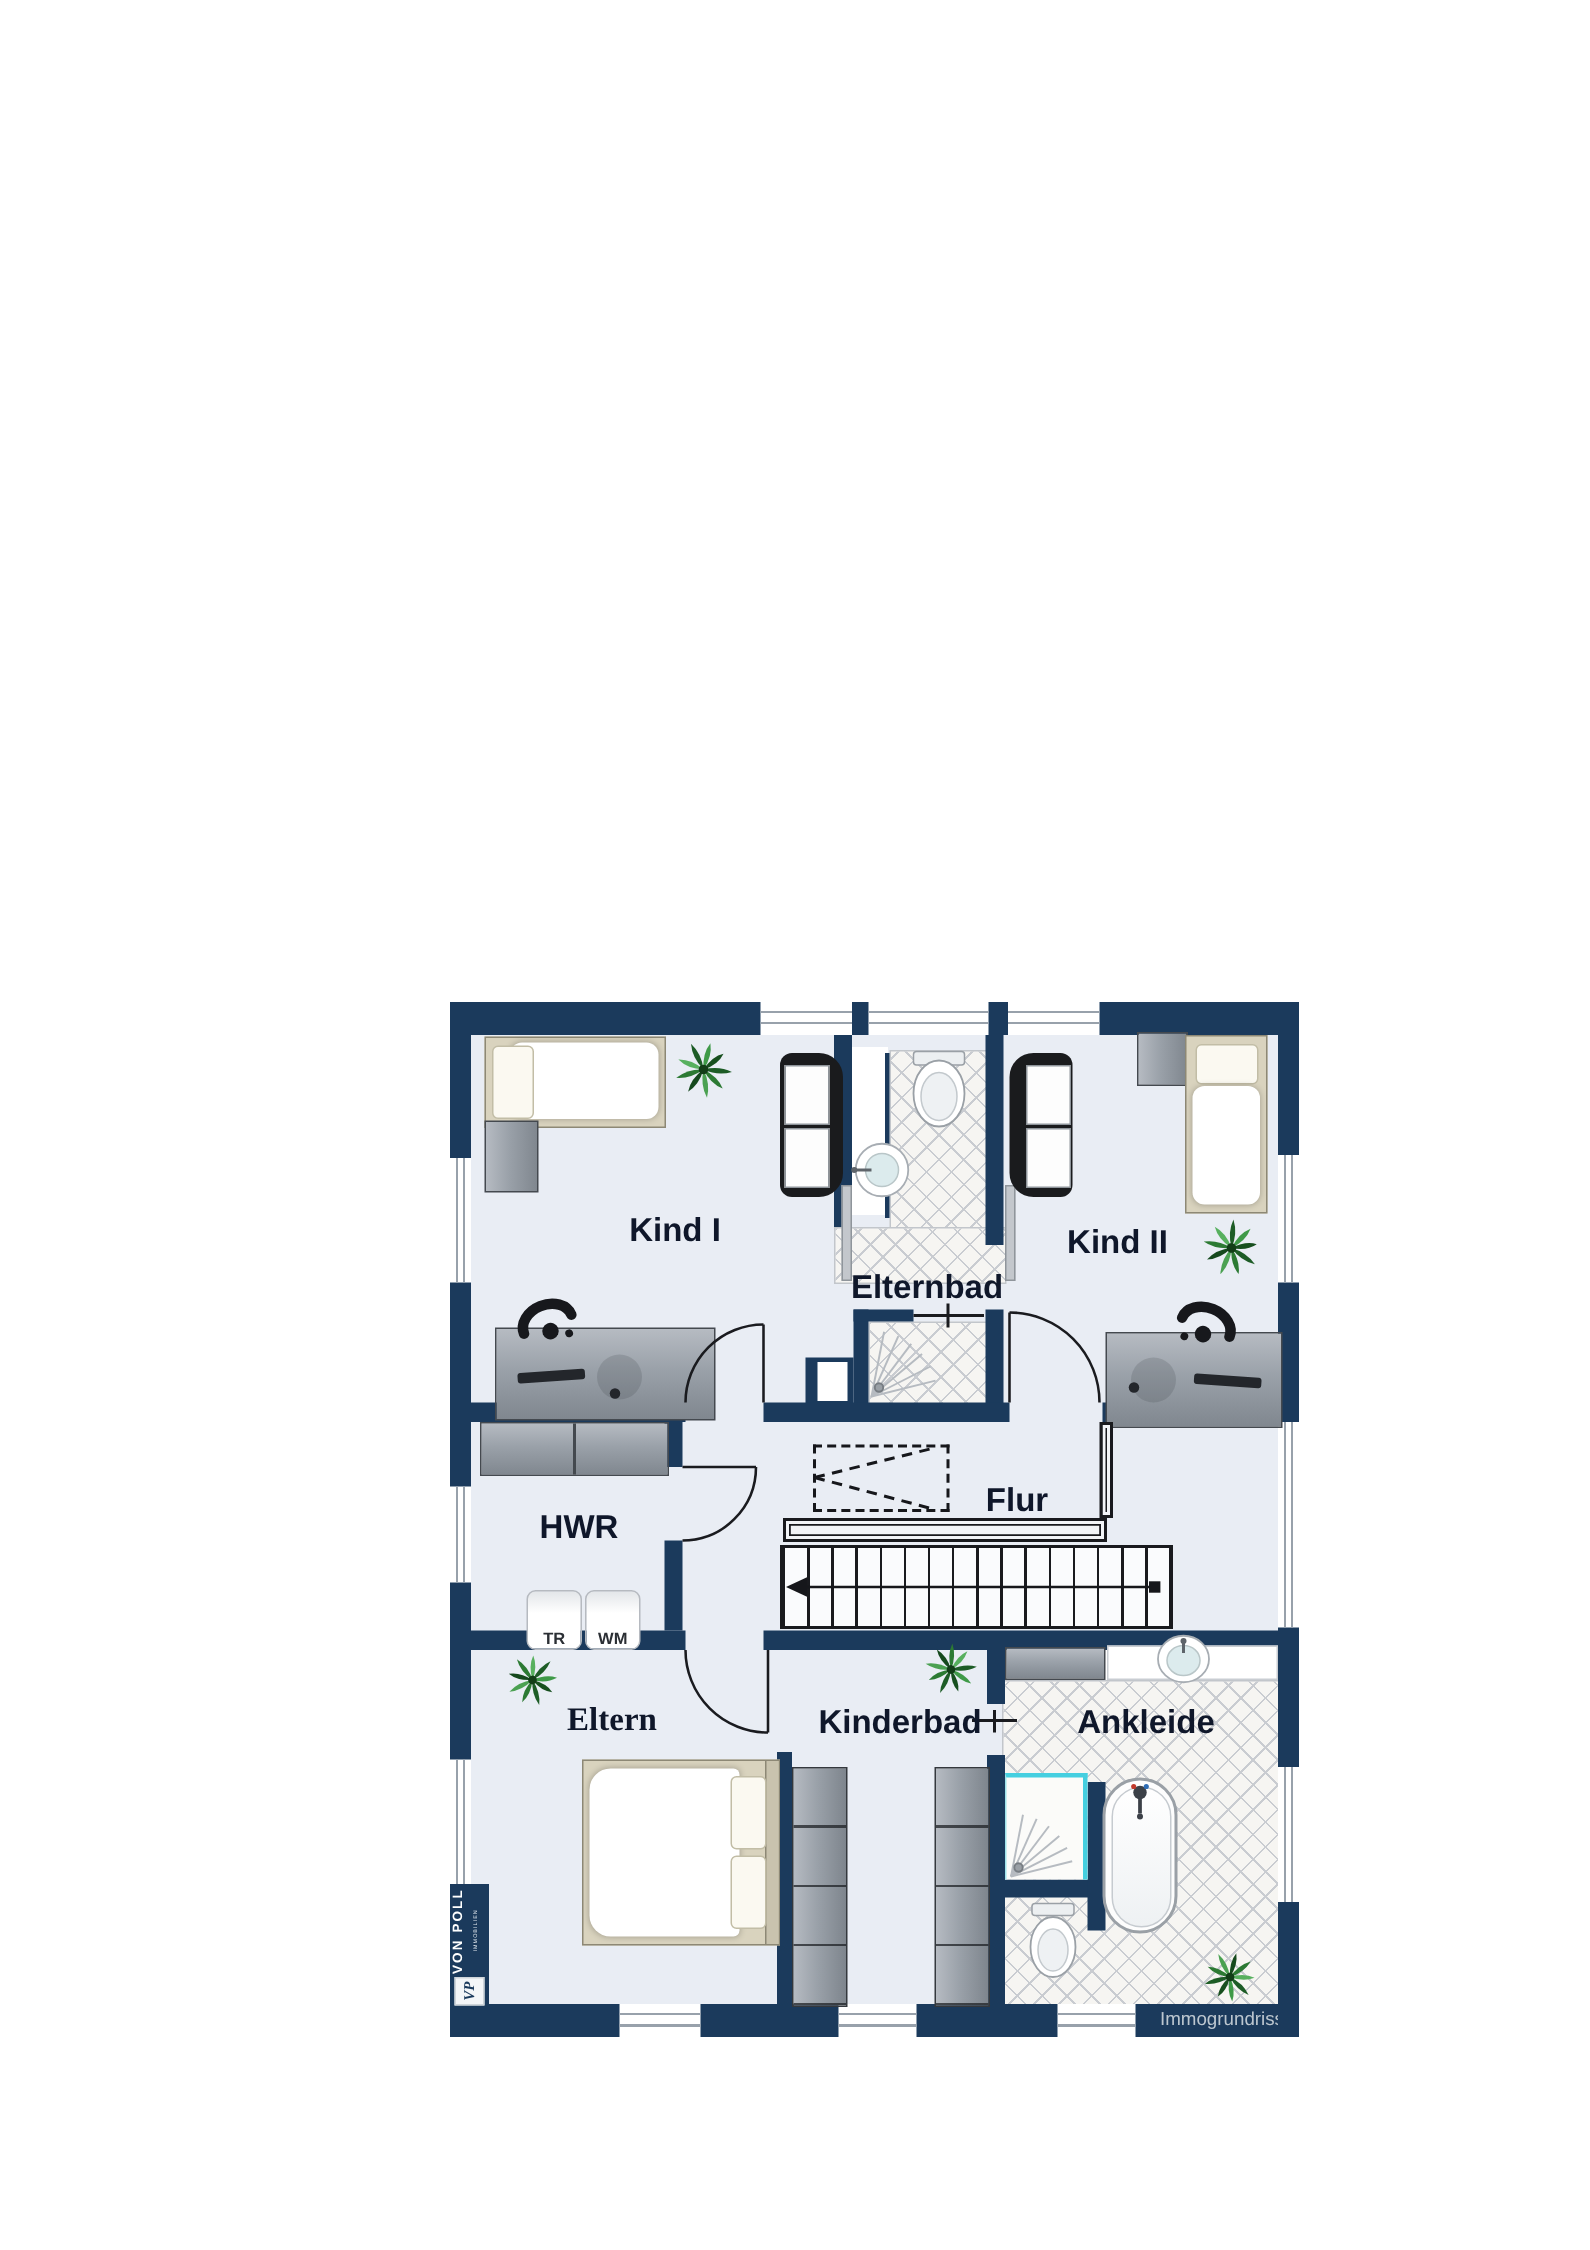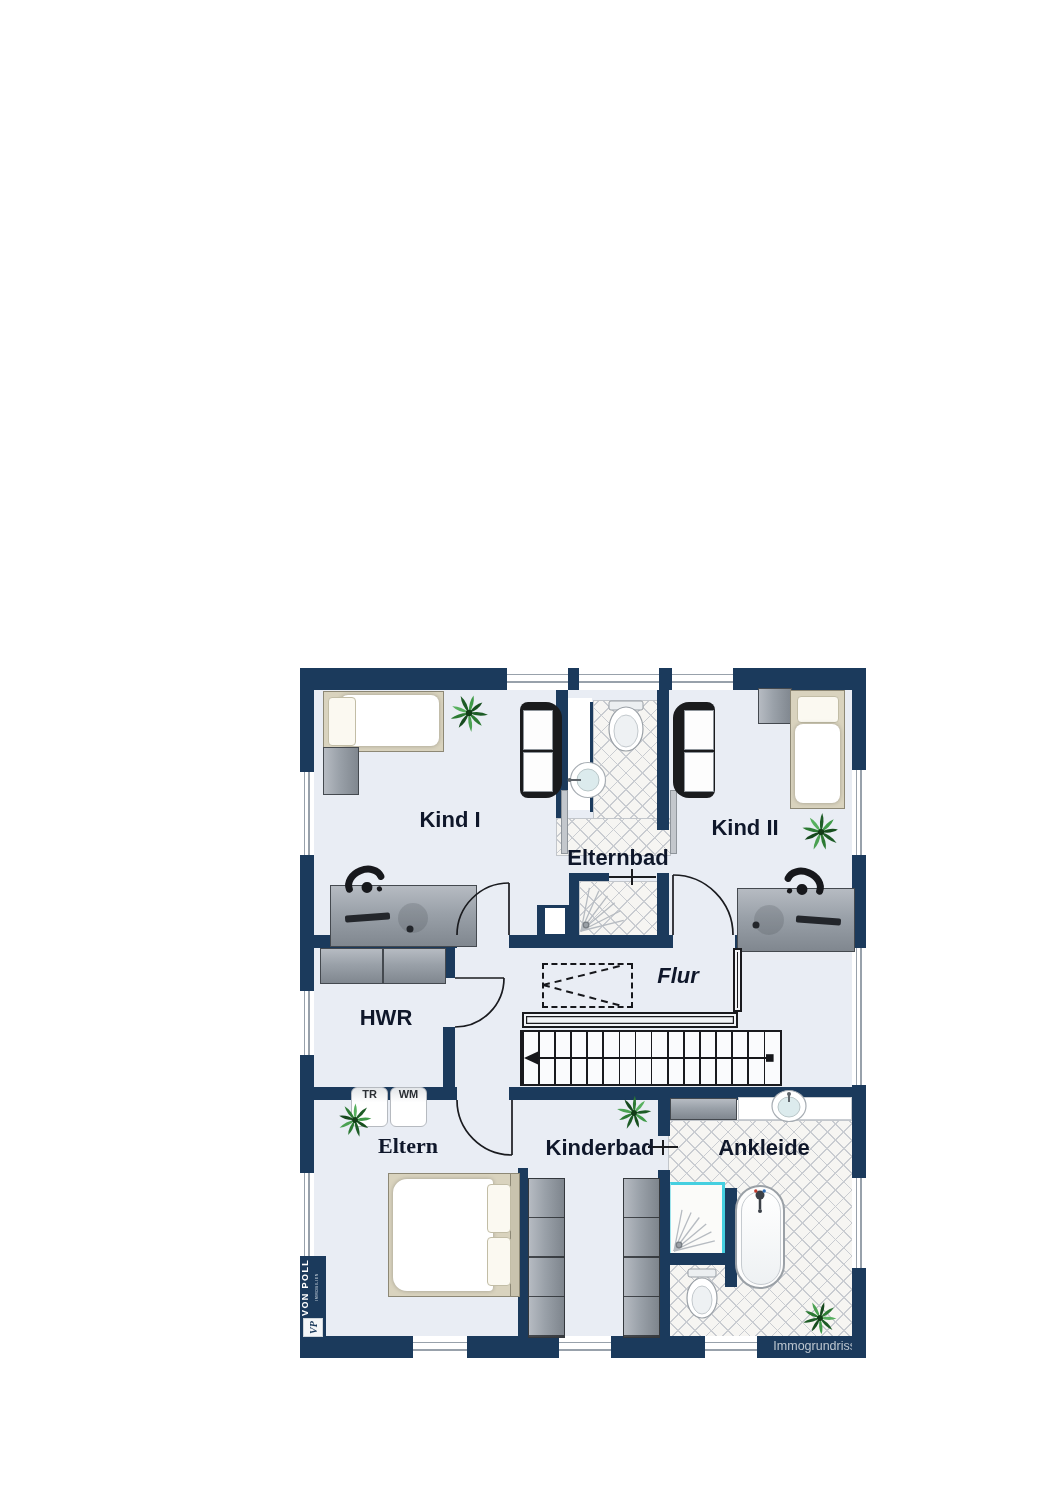--- a/index.html
+++ b/index.html
@@ -17,21 +17,21 @@
   
   .tile{background-color:#f6f5f2;border:1px solid #c2c6cb;background-image:
       repeating-linear-gradient(45deg,transparent 0 10.5px,#c9ccd1 10.5px 11.7px),
       repeating-linear-gradient(-45deg,transparent 0 10.5px,#c9ccd1 10.5px 11.7px);}
   .grayunit{background:linear-gradient(90deg,#b6bbc2 0%,#9aa1a9 45%,#80878f 100%);border:1px solid #44494f;}
   .grayunit-h{background:linear-gradient(180deg,#b6bbc2 0%,#9aa1a9 45%,#80878f 100%);border:1px solid #44494f;}
   .wardrobe{background-image:repeating-linear-gradient(180deg,rgba(30,33,37,0) 0 38px,rgba(30,33,37,.75) 38px 39.5px),
       linear-gradient(90deg,#b6bbc2 0%,#9aa1a9 45%,#7e858d 100%);border:1px solid #34383d;}
   .rail{background:#c3c7cc;border:1px solid #8f959b;}
   .appliance{background:linear-gradient(180deg,#e3e6e9 0%,#ffffff 38%);border:1.5px solid #b6bac0;border-radius:6px;
-      display:flex;align-items:flex-start;justify-content:center;margin-top:27px;}
+      display:flex;align-items:flex-end;justify-content:center;}
   .appliance span{font-size:11px;font-weight:bold;color:#2b2f34;}
   .label{position:absolute;transform:translate(-50%,-50%);font-weight:bold;font-size:22px;color:#0f172a;white-space:nowrap;}
   .dashedbox{border:2px dashed #16171b;background:transparent;}
   .stairs{background:#fafbfd;border:2px solid #191a1e;
       background-image:repeating-linear-gradient(90deg,#191a1e 0 1.6px,transparent 1.6px 16.1px);}
   .dline{background:#f2f4f7;border:2px solid #191a1e;box-shadow:inset 0 0 0 2px #f2f4f7, inset 0 0 0 3.2px #191a1e;}
   
   .bedframe{background:#d9d3be;border:1px solid #8d8875;}
   .mattress{background:#ffffff;border-radius:8px;box-shadow:0 0 4px rgba(0,0,0,.25);}
   .pillow{background:#fbf9f1;border:1px solid #c2bda6;border-radius:4px;}
@@ -331,21 +331,21 @@
     <svg class="abs" style="left:314px;top:425px;" width="40" height="40" viewBox="-22 -22 44 44">
         <use href="#plant-sym" transform="rotate(110)"></use>
       </svg>
     <svg class="abs" style="left:500px;top:630px;" width="40" height="40" viewBox="-22 -22 44 44">
         <use href="#plant-sym" transform="rotate(160)"></use>
       </svg>
 
     <span class="label" style="left:150px;top:152px;">Kind I</span>
     <span class="label" style="left:445px;top:160px;">Kind II</span>
     <span class="label" style="left:318px;top:190px;">Elternbad</span>
-    <span class="label" style="left:378px;top:308px;font-style:italic;">Flur</span>
+    <span class="label" style="left:378px;top:332px;">Flur</span>
     <span class="label" style="left:86px;top:350px;">HWR</span>
     <span class="label" style="left:108px;top:478px;font-family:Liberation Serif, serif;">Eltern</span>
     <span class="label" style="left:300px;top:480px;">Kinderbad</span>
     <span class="label" style="left:464px;top:480px;">Ankleide</span>
 
     <div class="abs logo" style="left:0;top:588px;width:26px;height:84px;">
       <span class="logo-main">VON POLL</span>
       <span class="logo-sub">IMMOBILIEN</span>
       <div class="logo-vp">
         <span>VP</span>

